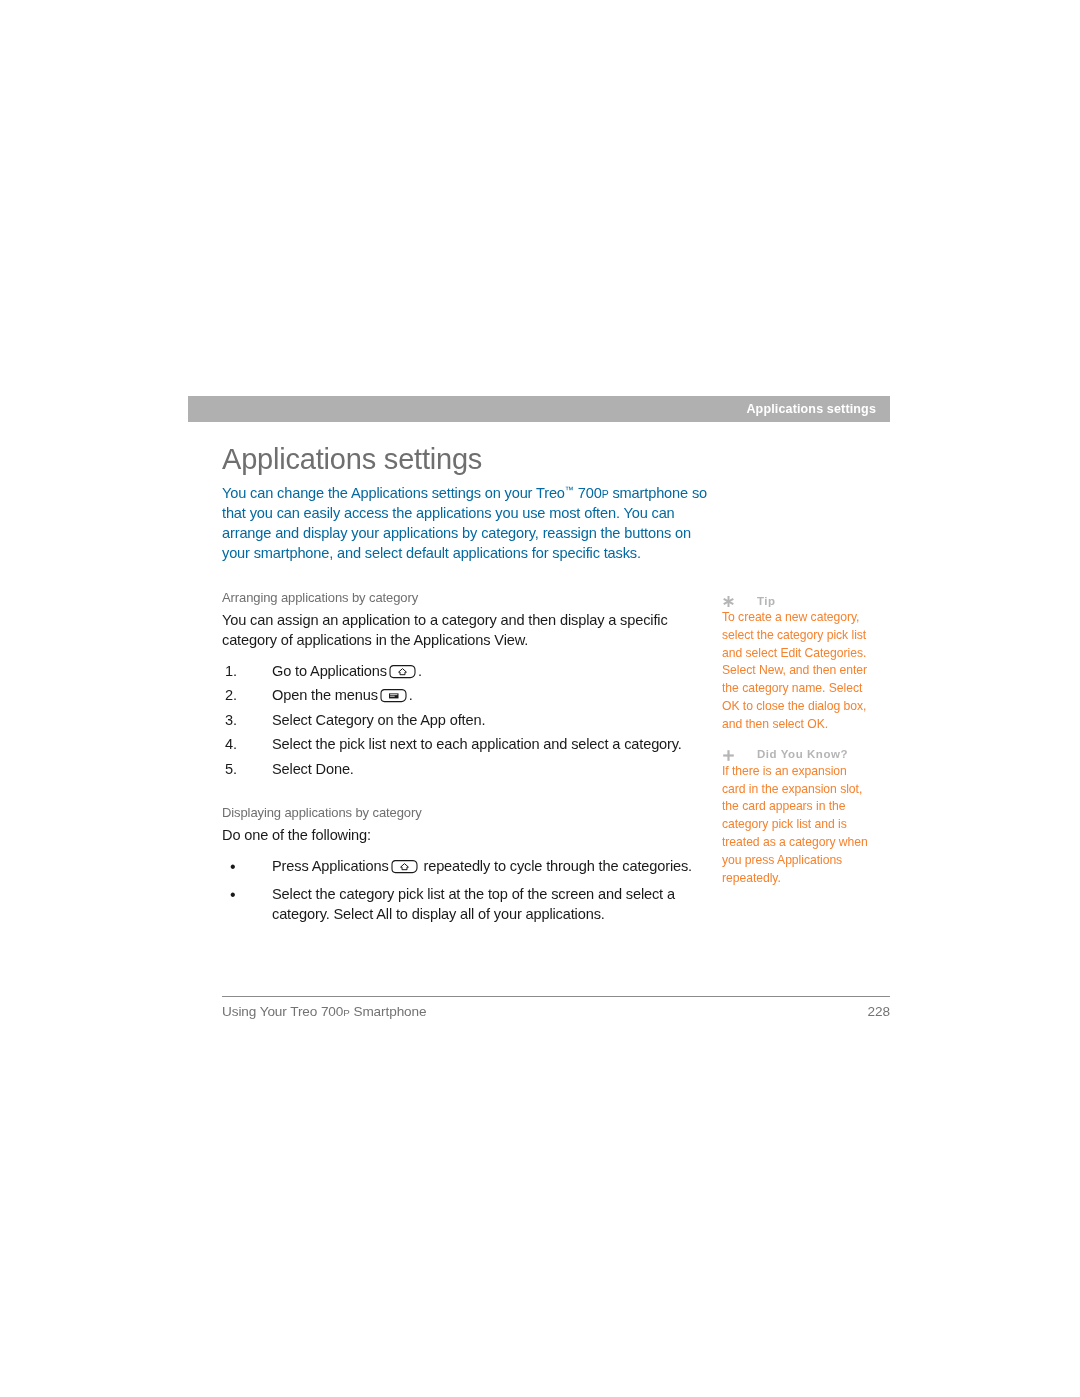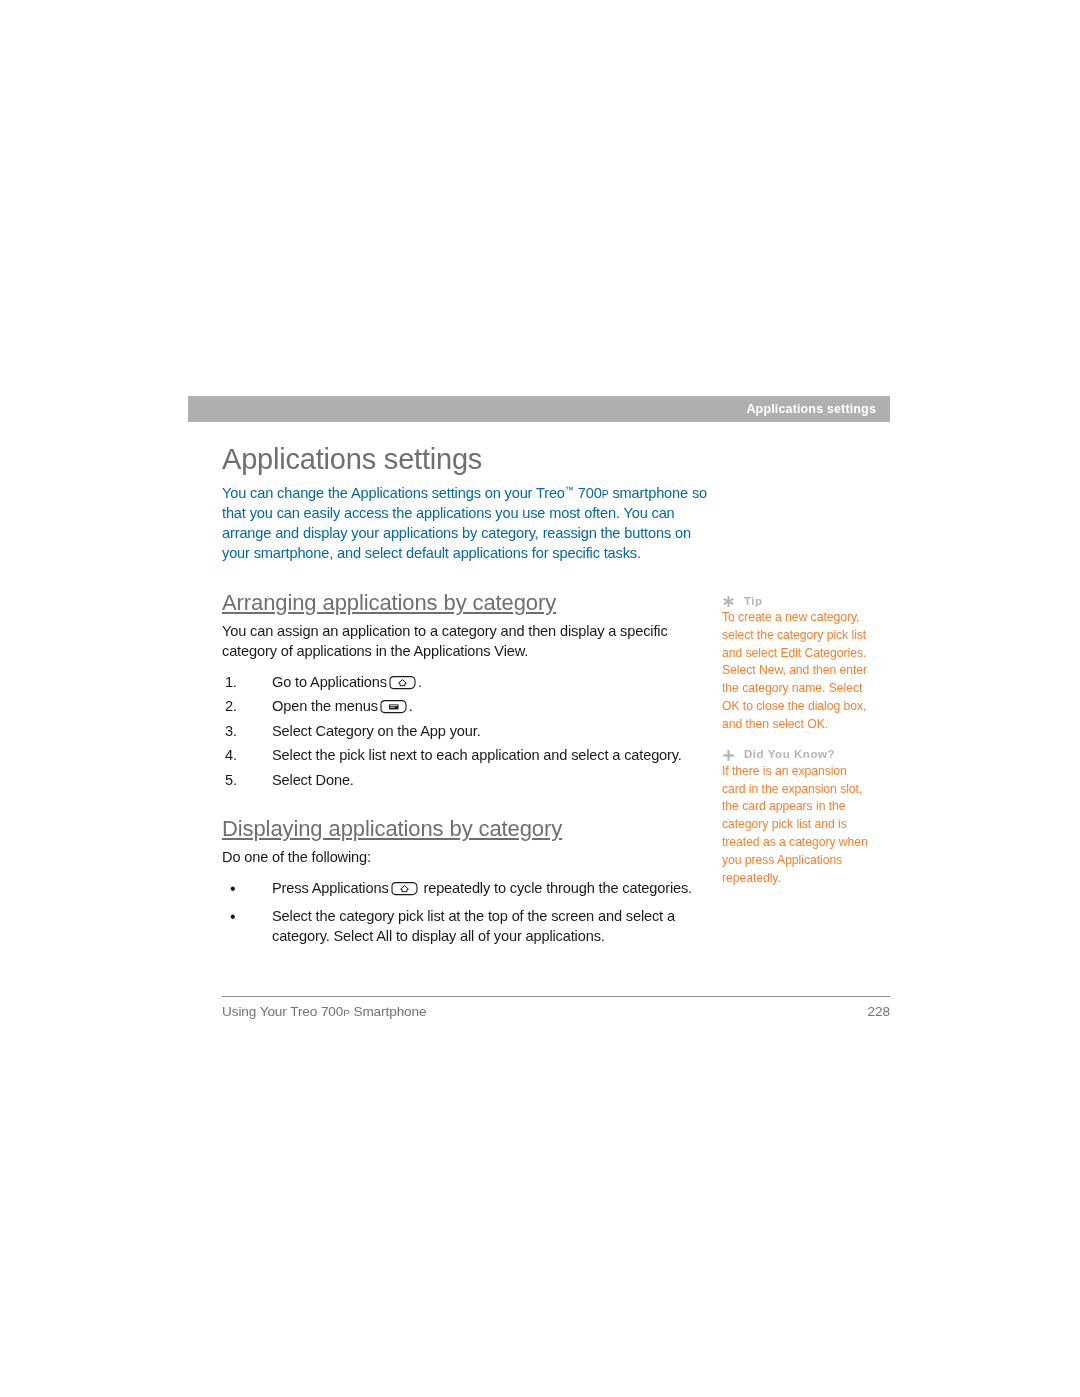--- a/index.html
+++ b/index.html
@@ -61,25 +61,24 @@
   p.intro {
     margin: 0;
     font-size: 14.6px;
     line-height: 1.365;
     color: #0369a1;
     letter-spacing: -0.15px;
   }
 
   h2.section-title {
     margin: 26px 0 6px 0;
-    font-size: 22px;
+    font-size: 13px;
     font-weight: normal;
     color: #6f6f6f;
     letter-spacing: -0.1px;
-    text-decoration: underline;
   }
 
   p.body-text {
     margin: 0;
     font-size: 14.6px;
     line-height: 1.365;
     color: #1a1a1a;
     letter-spacing: -0.15px;
   }
 
@@ -134,21 +133,21 @@
     left: 722px;
     top: 594px;
     width: 150px;
   }
   .note { margin-bottom: 14px; }
   .note:last-child { margin-bottom: 0; }
 
   .note-head {
     display: flex;
     align-items: center;
-    gap: 9px;
+    gap: 22px;
     margin-bottom: 2px;
   }
   .note-head .note-icon {
     display: inline-block;
     width: 13px;
     height: 13px;
     flex: 0 0 13px;
     position: relative;
   }
   .note-head .note-label {
@@ -217,21 +216,21 @@
       </li>
       <li>
         <span class="marker">2.</span><span>Open the menus</span><span class="keycap"><svg width="27" height="15" viewBox="0 0 27 15">
               <path d="M4 1.6 H22 A4.4 4.4 0 0 1 26 6 L26 9 A4.6 4.6 0 0 1 21.2 13.6 L4.5 13.6 A3.6 3.6 0 0 1 1 10 L1 5.4 A3.8 3.8 0 0 1 4 1.6 Z" fill="none" stroke="#1a1a1a" stroke-width="1.1"></path>
               <rect x="9" y="5.4" width="9.5" height="5" fill="#1a1a1a"></rect>
               <rect x="10.1" y="6.3" width="7.3" height="0.8" fill="#ffffff"></rect>
               <rect x="10.1" y="7.8" width="4.6" height="0.8" fill="#ffffff"></rect>
             </svg></span><span>.</span>
       </li>
       <li>
-        <span class="marker">3.</span><span>Select Category on the App your.</span>
+        <span class="marker">3.</span><span>Select Category on the App often.</span>
       </li>
       <li>
         <span class="marker">4.</span><span>Select the pick list next to each application and select a category.</span>
       </li>
       <li>
         <span class="marker">5.</span><span>Select Done.</span>
       </li>
     </ol>
 
     <h2 class="section-title">Displaying applications by category</h2>

